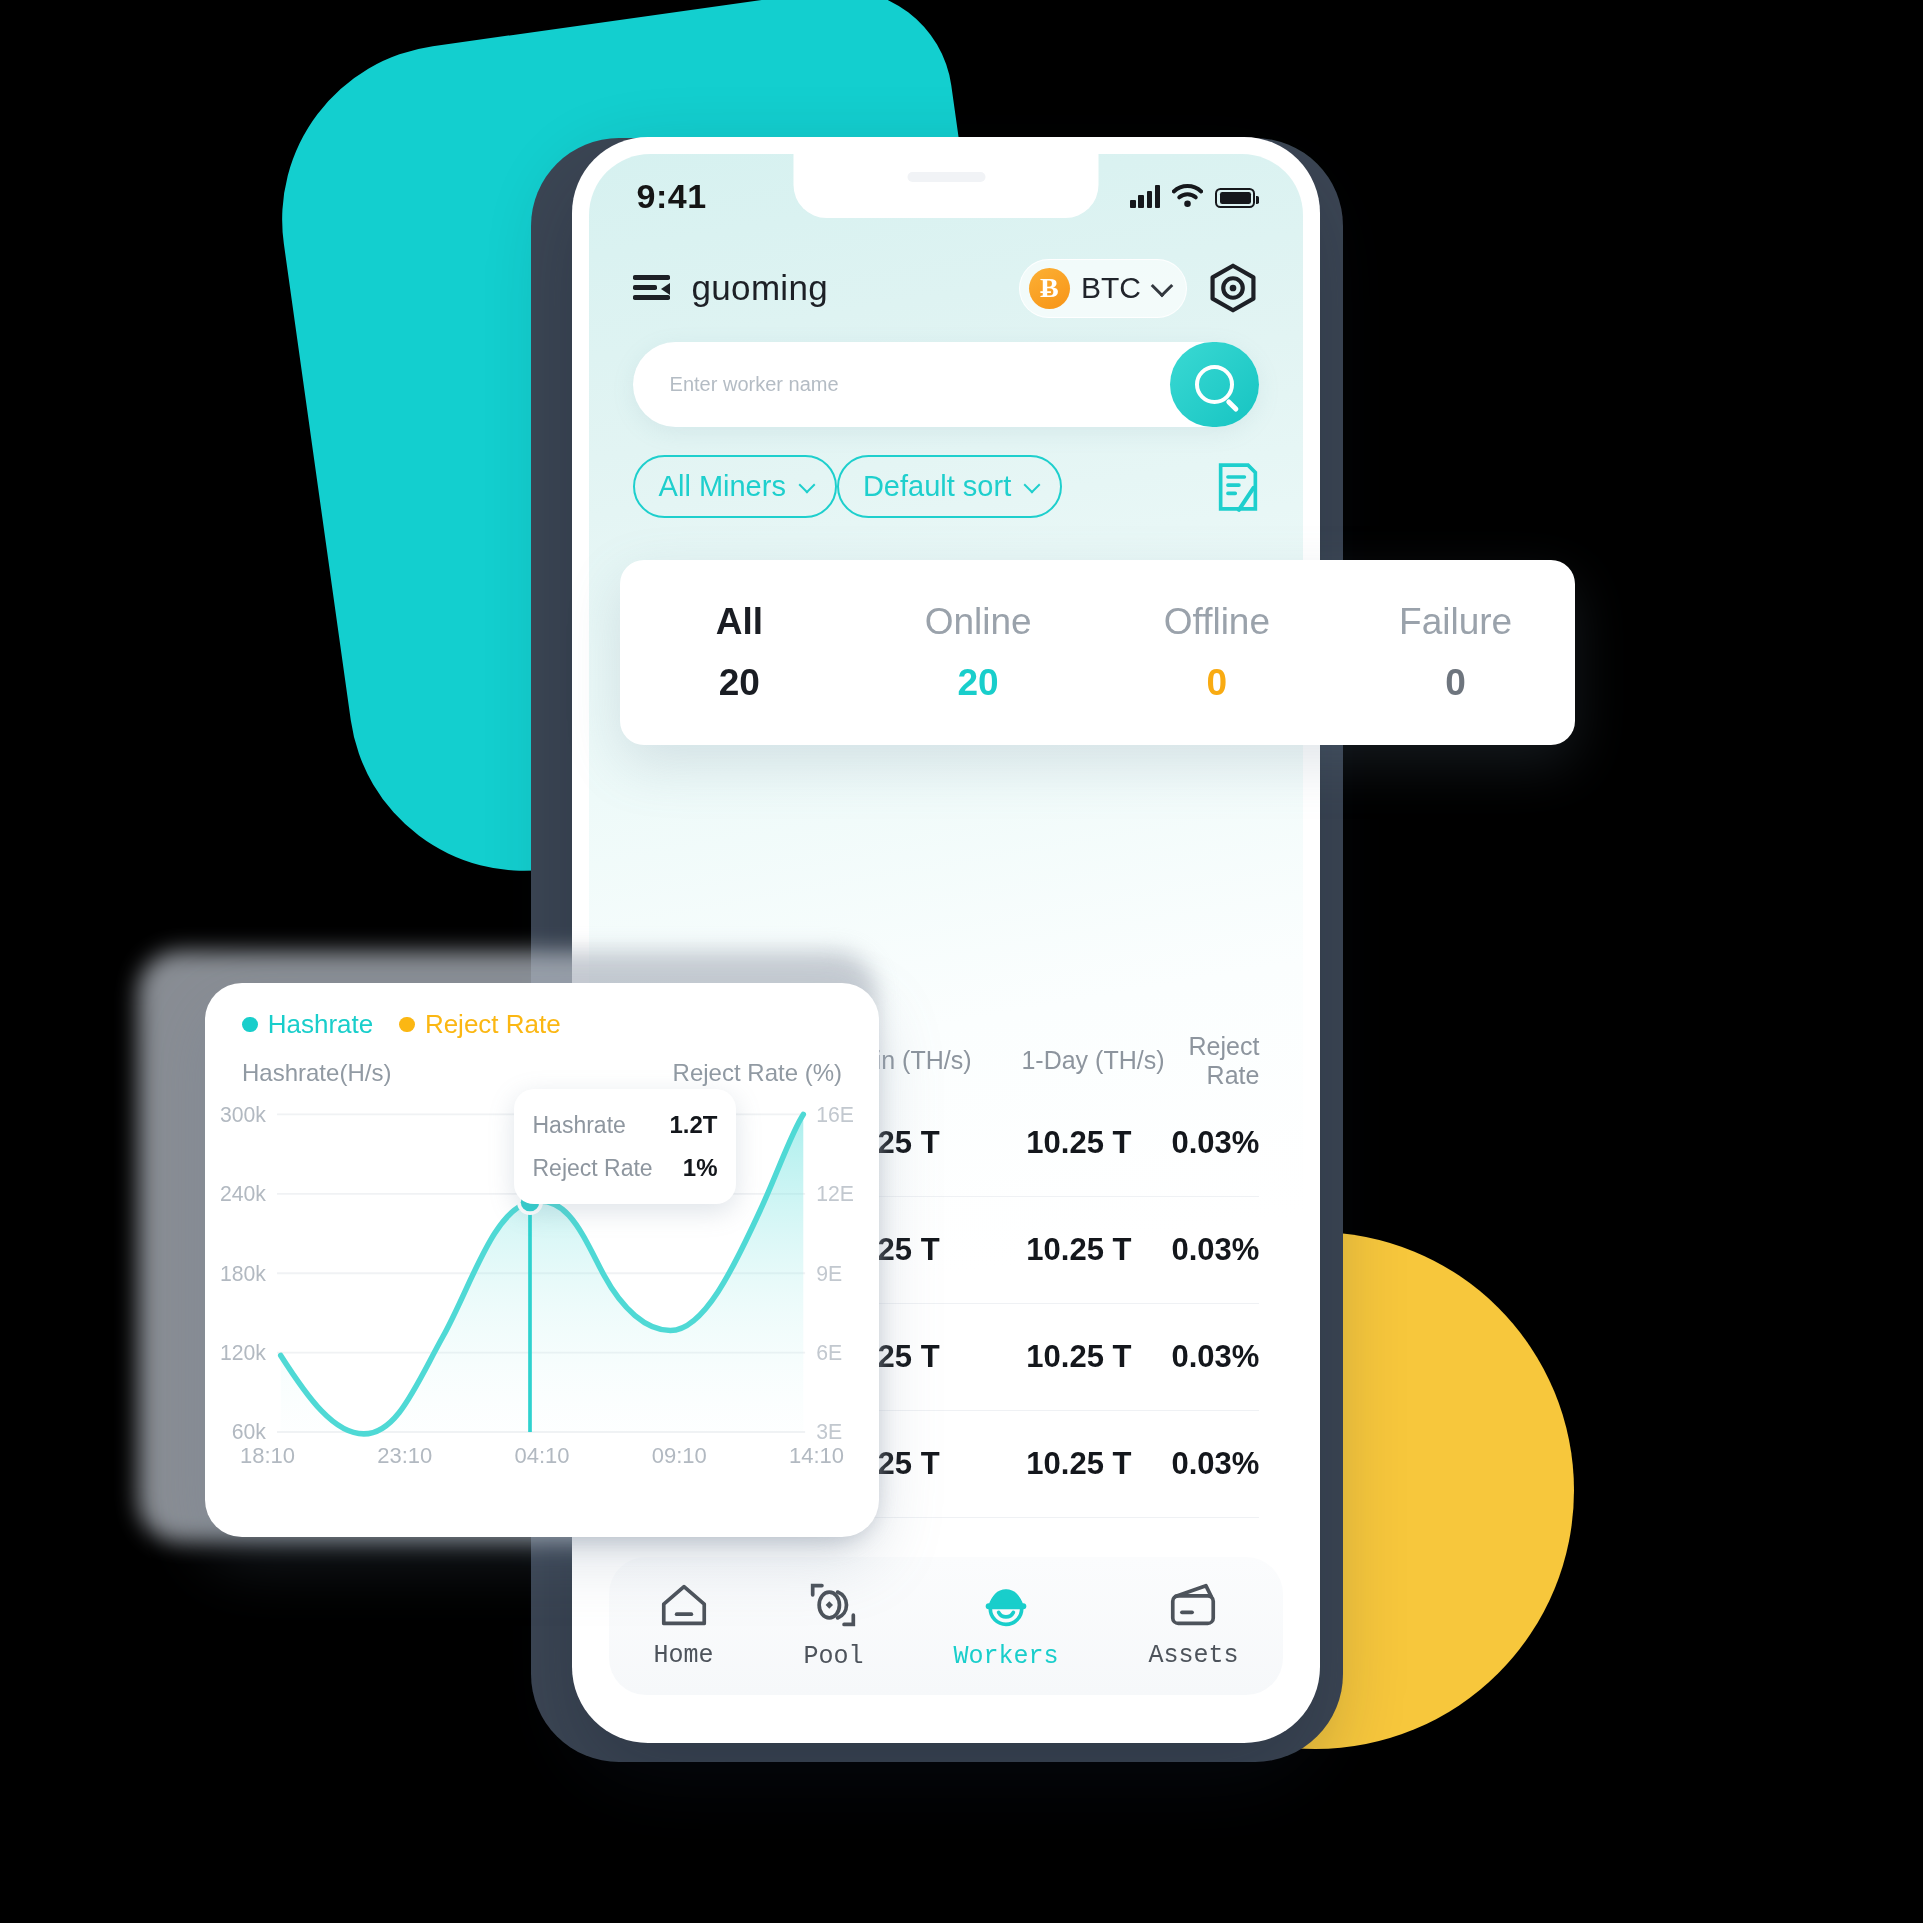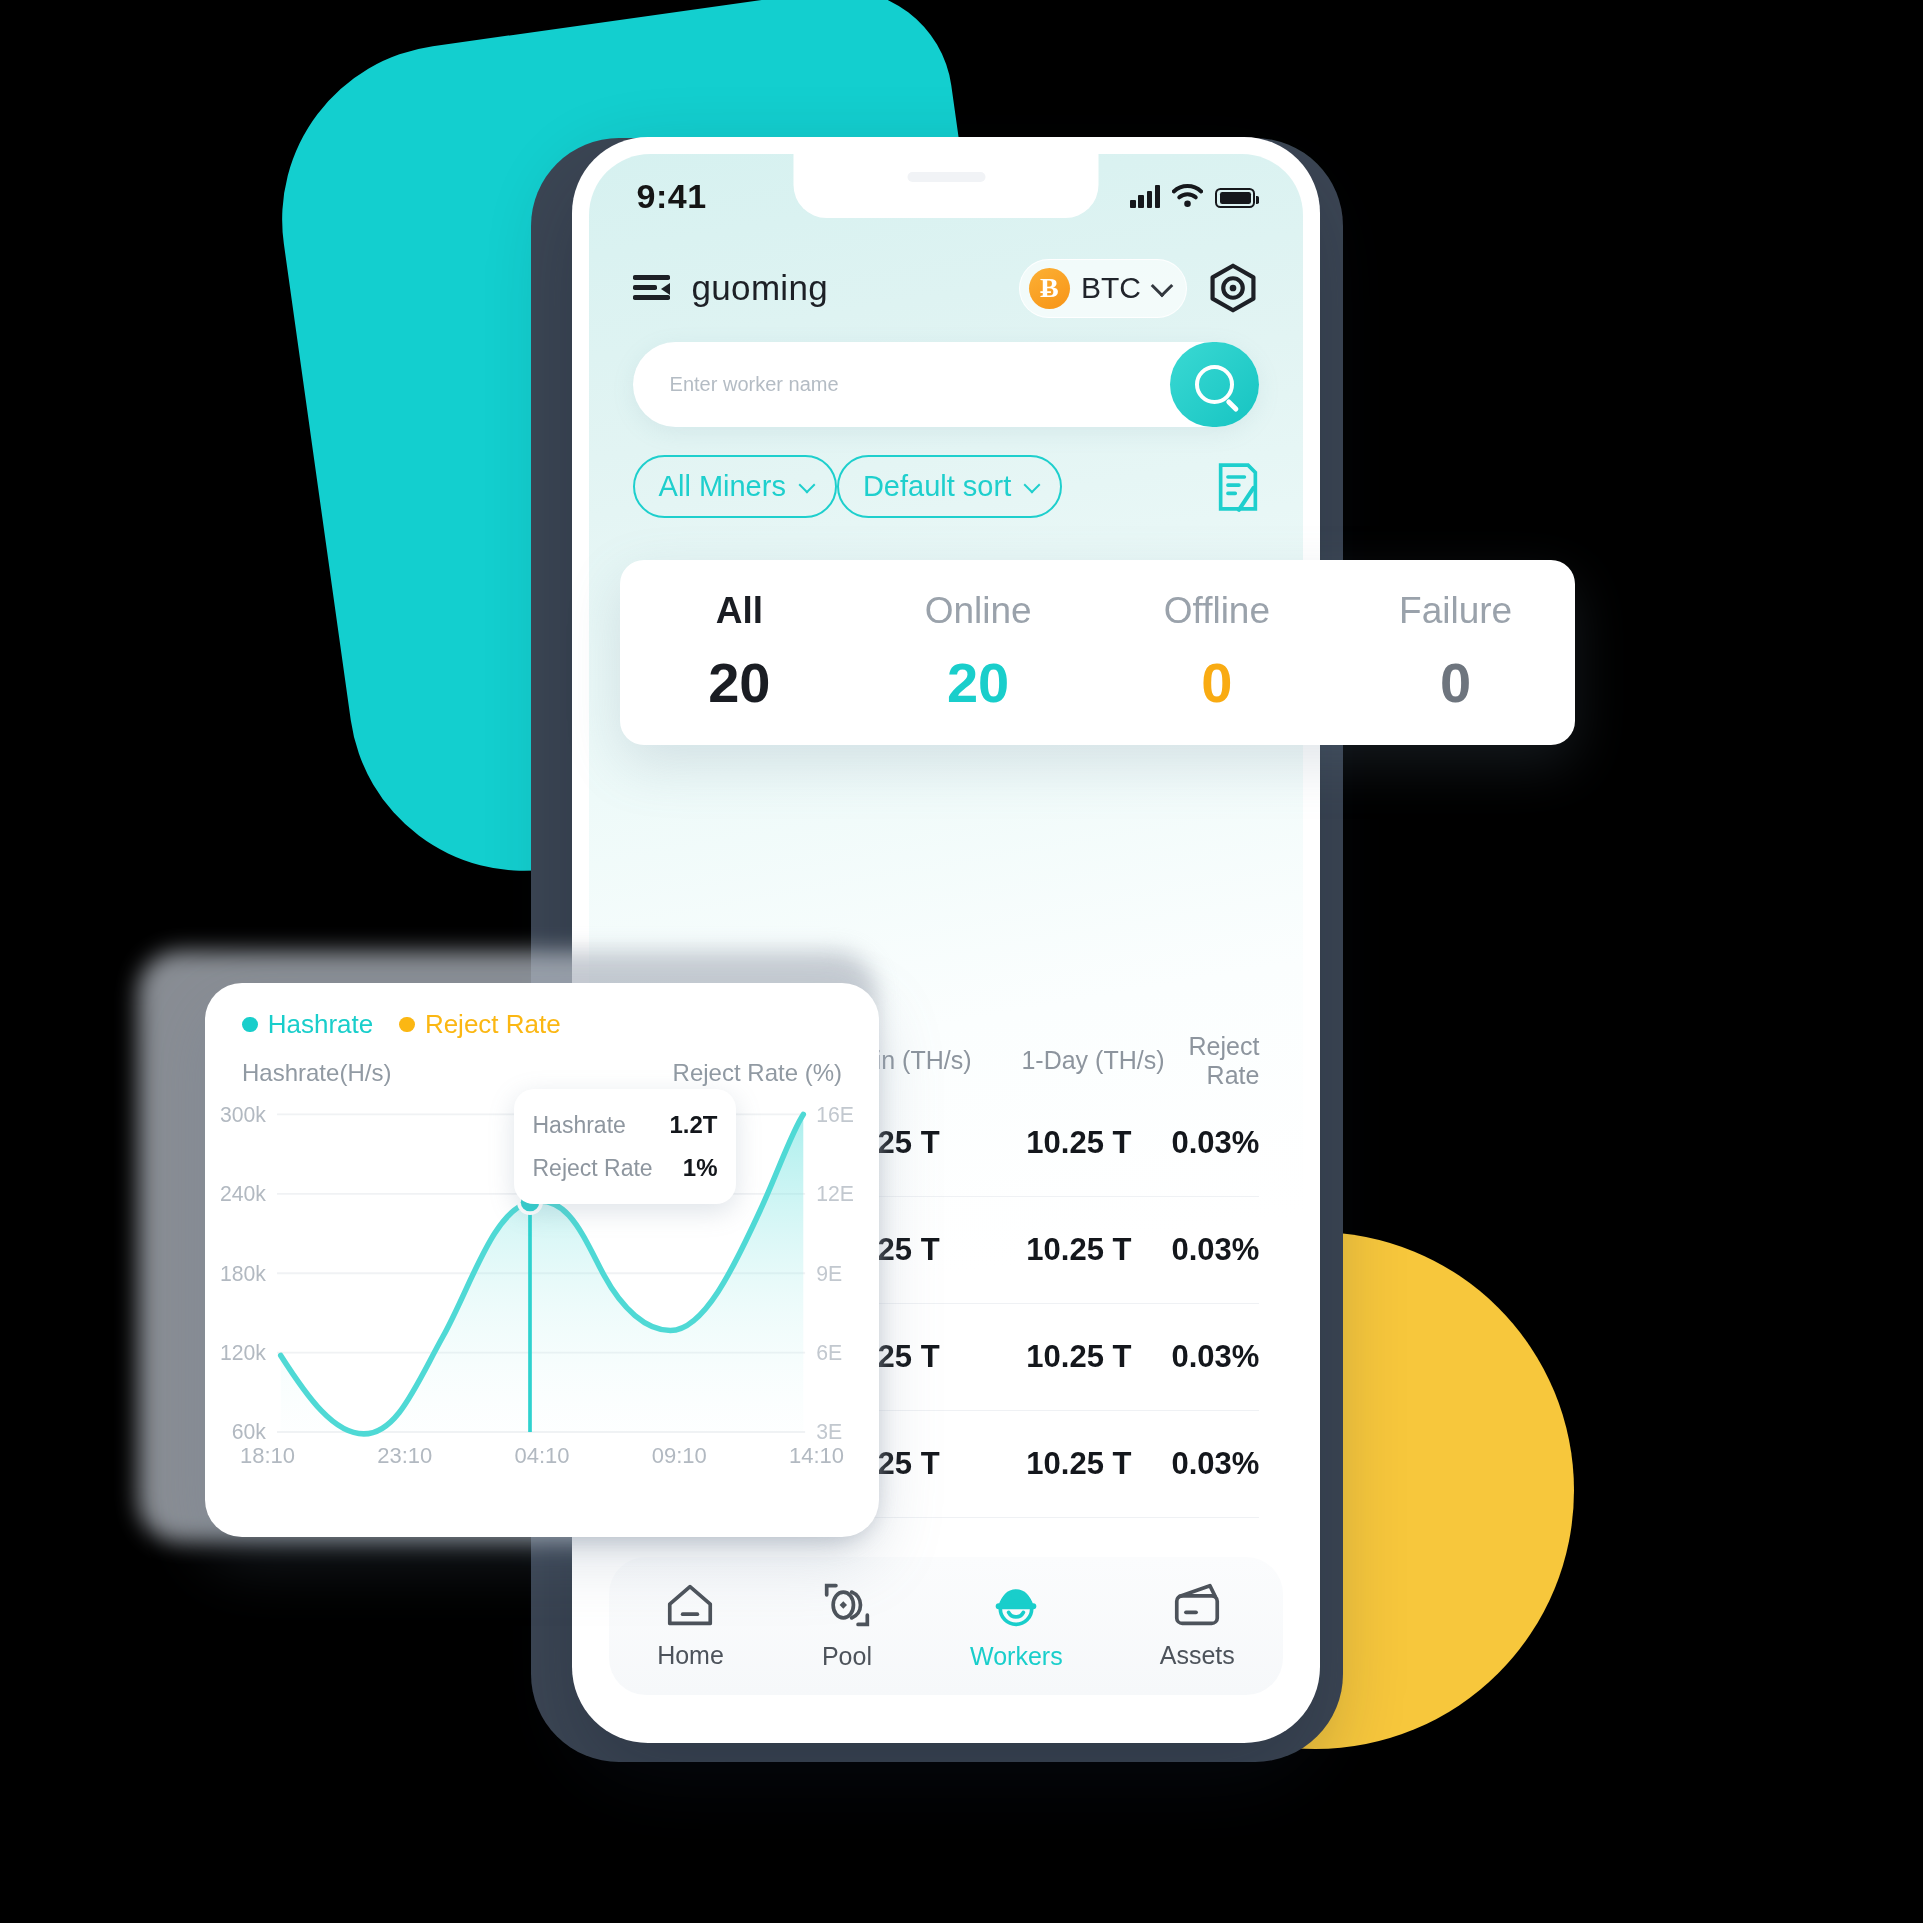--- a/index.html
+++ b/index.html
@@ -89,21 +89,21 @@
     align-items:center;gap:13px;color:#1ecfcd;font-size:29px;background:transparent;cursor:pointer;}
   .edit-ico{margin-left:auto;width:42px;height:50px;position:relative;}
 
   
   .stats-card{position:absolute;left:-138px;top:509px;width:955px;height:185px;
     background:#fff;border-radius:24px;box-shadow:0 20px 55px rgba(105,130,150,.20);
     display:flex;align-items:center;z-index:7;}
   .stat{flex:1;text-align:center;}
   .stat .lbl{font-size:37px;color:#9aa2ab;font-weight:400;}
   .stat.active .lbl{color:#1a1d23;font-weight:600;}
-  .stat .val{font-size:56px;font-weight:700;margin-top:18.5px;color:#1a1d23;}
+  .stat .val{font-size:37px;font-weight:700;margin-top:18.5px;color:#1a1d23;}
   .stat .val.teal{color:#19cecb;}
   .stat .val.amber{color:#f9ab12;}
   .stat .val.grey{color:#6e757e;}
 
   
   .tbl{position:relative;margin:0 44px;padding-top:513px;}
   .tbl-head{display:flex;align-items:center;height:59px;}
   .tbl-head div{font-size:25px;color:#8d959e;}
   .tab-ind{position:absolute;left:44px;top:498px;width:59px;height:8.3px;border-radius:4.6px;
     background:#1ecfcd;z-index:9;}
@@ -111,21 +111,21 @@
   .c2{width:212px;text-align:center;}
   .c3{width:198px;text-align:center;}
   .c4{flex:1;text-align:right;}
   .row{display:flex;align-items:center;height:106px;border-bottom:1.4px solid #eff1f4;}
   .row .c1{font-size:29.5px;color:#262a31;}
   .row .c2,.row .c3,.row .c4{font-size:31px;color:#14171c;font-weight:700;}
 
   
   .tabbar{position:absolute;left:20px;right:20px;bottom:31px;height:138px;
     background:linear-gradient(180deg,#fbfcfd,#f6f8fa);border-radius:37px;
-    display:flex;align-items:center;justify-content:space-around;}
+    display:flex;align-items:center;justify-content:space-around;font-family:Liberation Mono, monospace;}
   .tab{display:flex;flex-direction:column;align-items:center;gap:13px;cursor:pointer;}
   .tab .tl{font-size:25px;color:#4d535b;}
   .tab.active .tl{color:#19cecb;}
 
   
   .chart-shadow{position:absolute;left:138px;top:951px;width:738px;height:591px;
     background:#b7bdc6;border-radius:42px;filter:blur(11px);opacity:.75;}
   .chart-card{position:absolute;left:205px;top:983px;width:674px;height:554px;
     background:#fff;border-radius:37px;box-shadow:0 24px 65px rgba(110,130,155,.22);
     overflow:hidden;z-index:12;}

